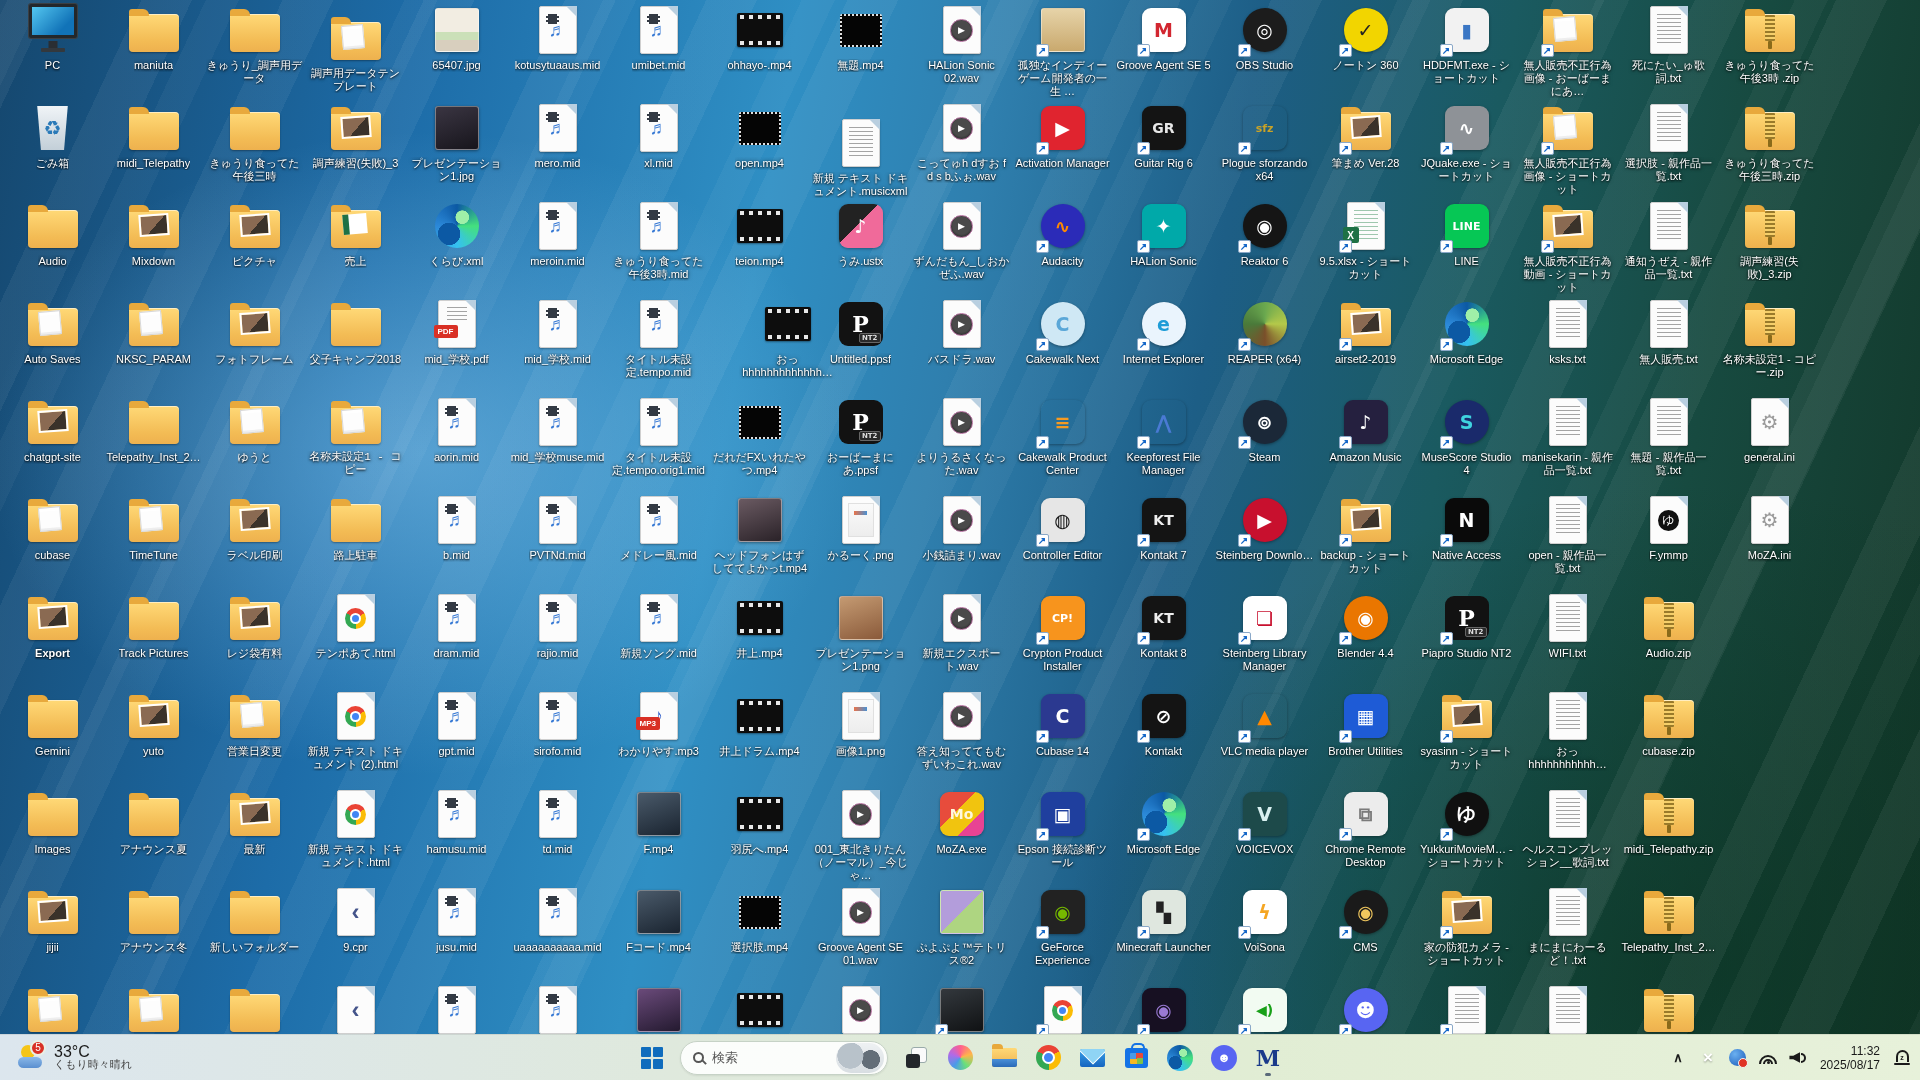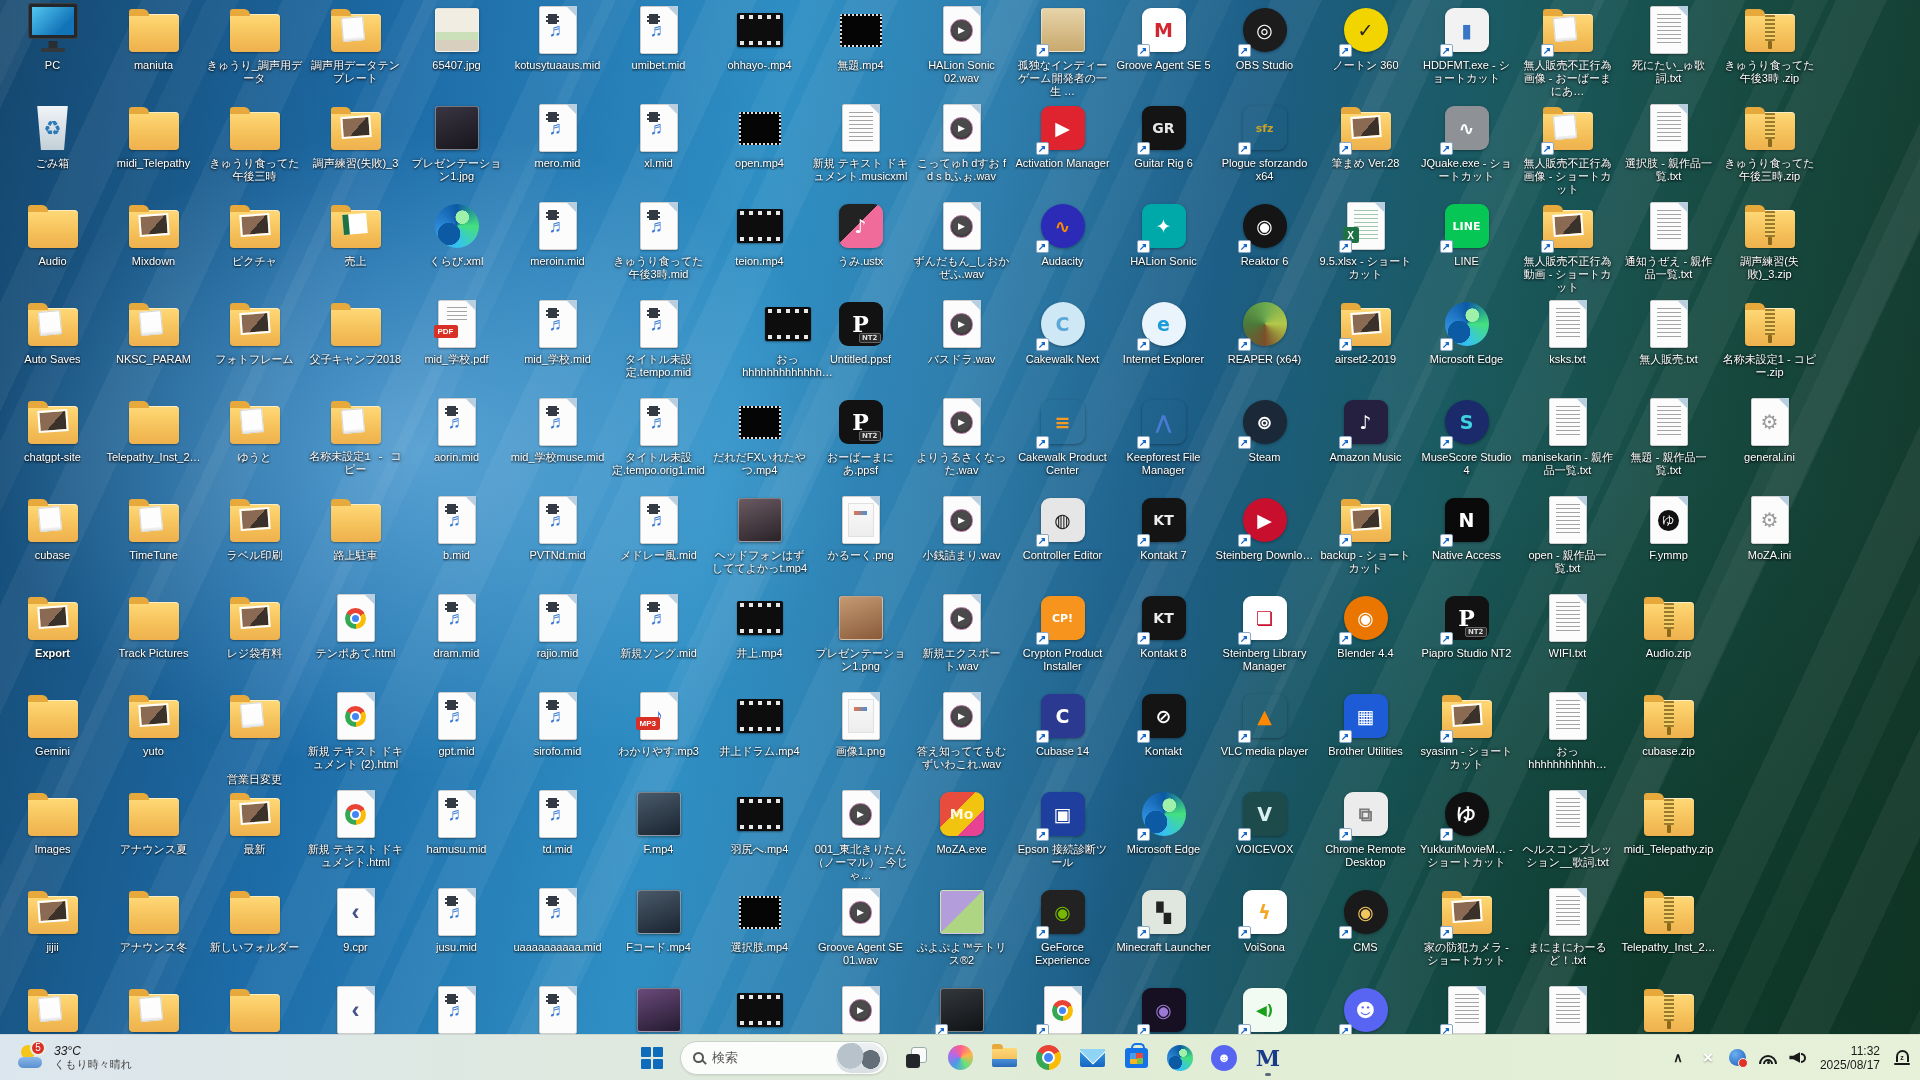--- a/index.html
+++ b/index.html
@@ -99,21 +99,21 @@
     background:linear-gradient(90deg,#dce6ee 0%,#dfe9dd 35%,#e1edd4 65%,#e7f1da 100%);
     border-top:1px solid rgba(0,0,0,.08); display:flex; align-items:center; }
   #weather { position:absolute; left:8px; top:0; bottom:0; display:flex; align-items:center; gap:8px; padding:0 10px; }
   .wicon { position:relative; width:28px; height:26px; }
   .wicon::before { content:""; position:absolute; top:0; left:3px; width:14px; height:14px; border-radius:50%; background:#f5c518; }
   .wicon::after { content:""; position:absolute; bottom:3px; left:0; width:24px; height:11px; border-radius:6px;
     background:linear-gradient(180deg,#8ab8e8,#5a8fd0); }
   .wbadge { position:absolute; top:-5px; left:12px; background:#d93025; color:#fff; border-radius:50%; width:16px; height:16px;
     font-size:10px; display:flex; align-items:center; justify-content:center; border:2px solid #e9efe4; z-index:2; }
   .wtxt { display:flex; flex-direction:column; line-height:13px; }
-  .wtemp { font-size:12px; color:#1a1a1a;font-style:italic; }
+  .wtemp { font-size:16px; color:#1a1a1a; }
   .wcond { font-size:11px; color:#444; }
   #centerbar { position:absolute; left:50%; top:0; bottom:0; transform:translateX(-50%); display:flex; align-items:center; gap:4px; }
   .tbtn { width:40px; height:40px; border-radius:6px; display:flex; align-items:center; justify-content:center; position:relative; }
   .start { display:grid; grid-template-columns:10px 10px; grid-template-rows:10px 10px; gap:2px; }
   .start span { background:#0f6cbd; border-radius:1px; }
   #search { width:208px; height:34px; background:rgba(255,255,255,.88); border:1px solid #c6d2c6; border-radius:17px;
     display:flex; align-items:center; gap:8px; padding:0 3px 0 12px; box-shadow:0 1px 2px rgba(0,0,0,.08); margin:0 4px; }
   .mag { position:relative; width:11px; height:11px; border:2px solid #555; border-radius:50%; flex:none; }
   .mag::after { content:""; position:absolute; width:6px; height:2px; background:#555; transform:rotate(45deg); right:-5px; bottom:-2px; }
   .sph-placeholder { font-size:13px; color:#555; }
@@ -177,21 +177,21 @@
         <div class="fold"></div>
       </div>
       <div class="lbl">maniuta</div>
     </div>
     <div class="cell" style="grid-area: 1 / 3;">
       <div class="art">
         <div class="fold"></div>
       </div>
       <div class="lbl">きゅうり_調声用データ</div>
     </div>
-    <div class="cell" style="grid-area: 1 / 4;">
+    <div class="cell" style="grid-area: 1 / 4; justify-content: center;">
       <div class="art">
         <div class="fold doc"></div>
       </div>
       <div class="lbl">調声用データテンプレート</div>
     </div>
     <div class="cell" style="grid-area: 1 / 5;">
       <div class="art">
         <div class="thumb" style="background: linear-gradient(rgb(242, 237, 226) 0px, rgb(242, 237, 226) 55%, rgb(203, 224, 184) 55%, rgb(203, 224, 184) 75%, rgb(216, 207, 190) 75%, rgb(216, 207, 190) 100%);"></div>
       </div>
       <div class="lbl">65407.jpg</div>
@@ -339,21 +339,21 @@
         </div>
       </div>
       <div class="lbl">xl.mid</div>
     </div>
     <div class="cell" style="grid-area: 2 / 8;">
       <div class="art">
         <div class="mp4v"></div>
       </div>
       <div class="lbl">open.mp4</div>
     </div>
-    <div class="cell" style="grid-area: 2 / 9;">
+    <div class="cell" style="grid-area: 2 / 9; justify-content: flex-end;">
       <div class="art">
         <div class="pg">
           <span class="tlines"></span>
         </div>
       </div>
       <div class="lbl">新規 テキスト ドキュメント.musicxml</div>
     </div>
     <div class="cell" style="grid-area: 2 / 10;">
       <div class="art">
         <div class="pg">
@@ -1070,21 +1070,21 @@
         <div class="fold"></div>
       </div>
       <div class="lbl">Gemini</div>
     </div>
     <div class="cell" style="grid-area: 8 / 2;">
       <div class="art">
         <div class="fold pic"></div>
       </div>
       <div class="lbl">yuto</div>
     </div>
-    <div class="cell" style="grid-area: 8 / 3; justify-content: space-between;">
+    <div class="cell" style="grid-area: 8 / 3;">
       <div class="art">
         <div class="fold doc"></div>
       </div>
       <div class="lbl">営業日変更</div>
     </div>
     <div class="cell" style="grid-area: 8 / 4;">
       <div class="art">
         <div class="pg">
           <span class="cball"></span>
         </div>

